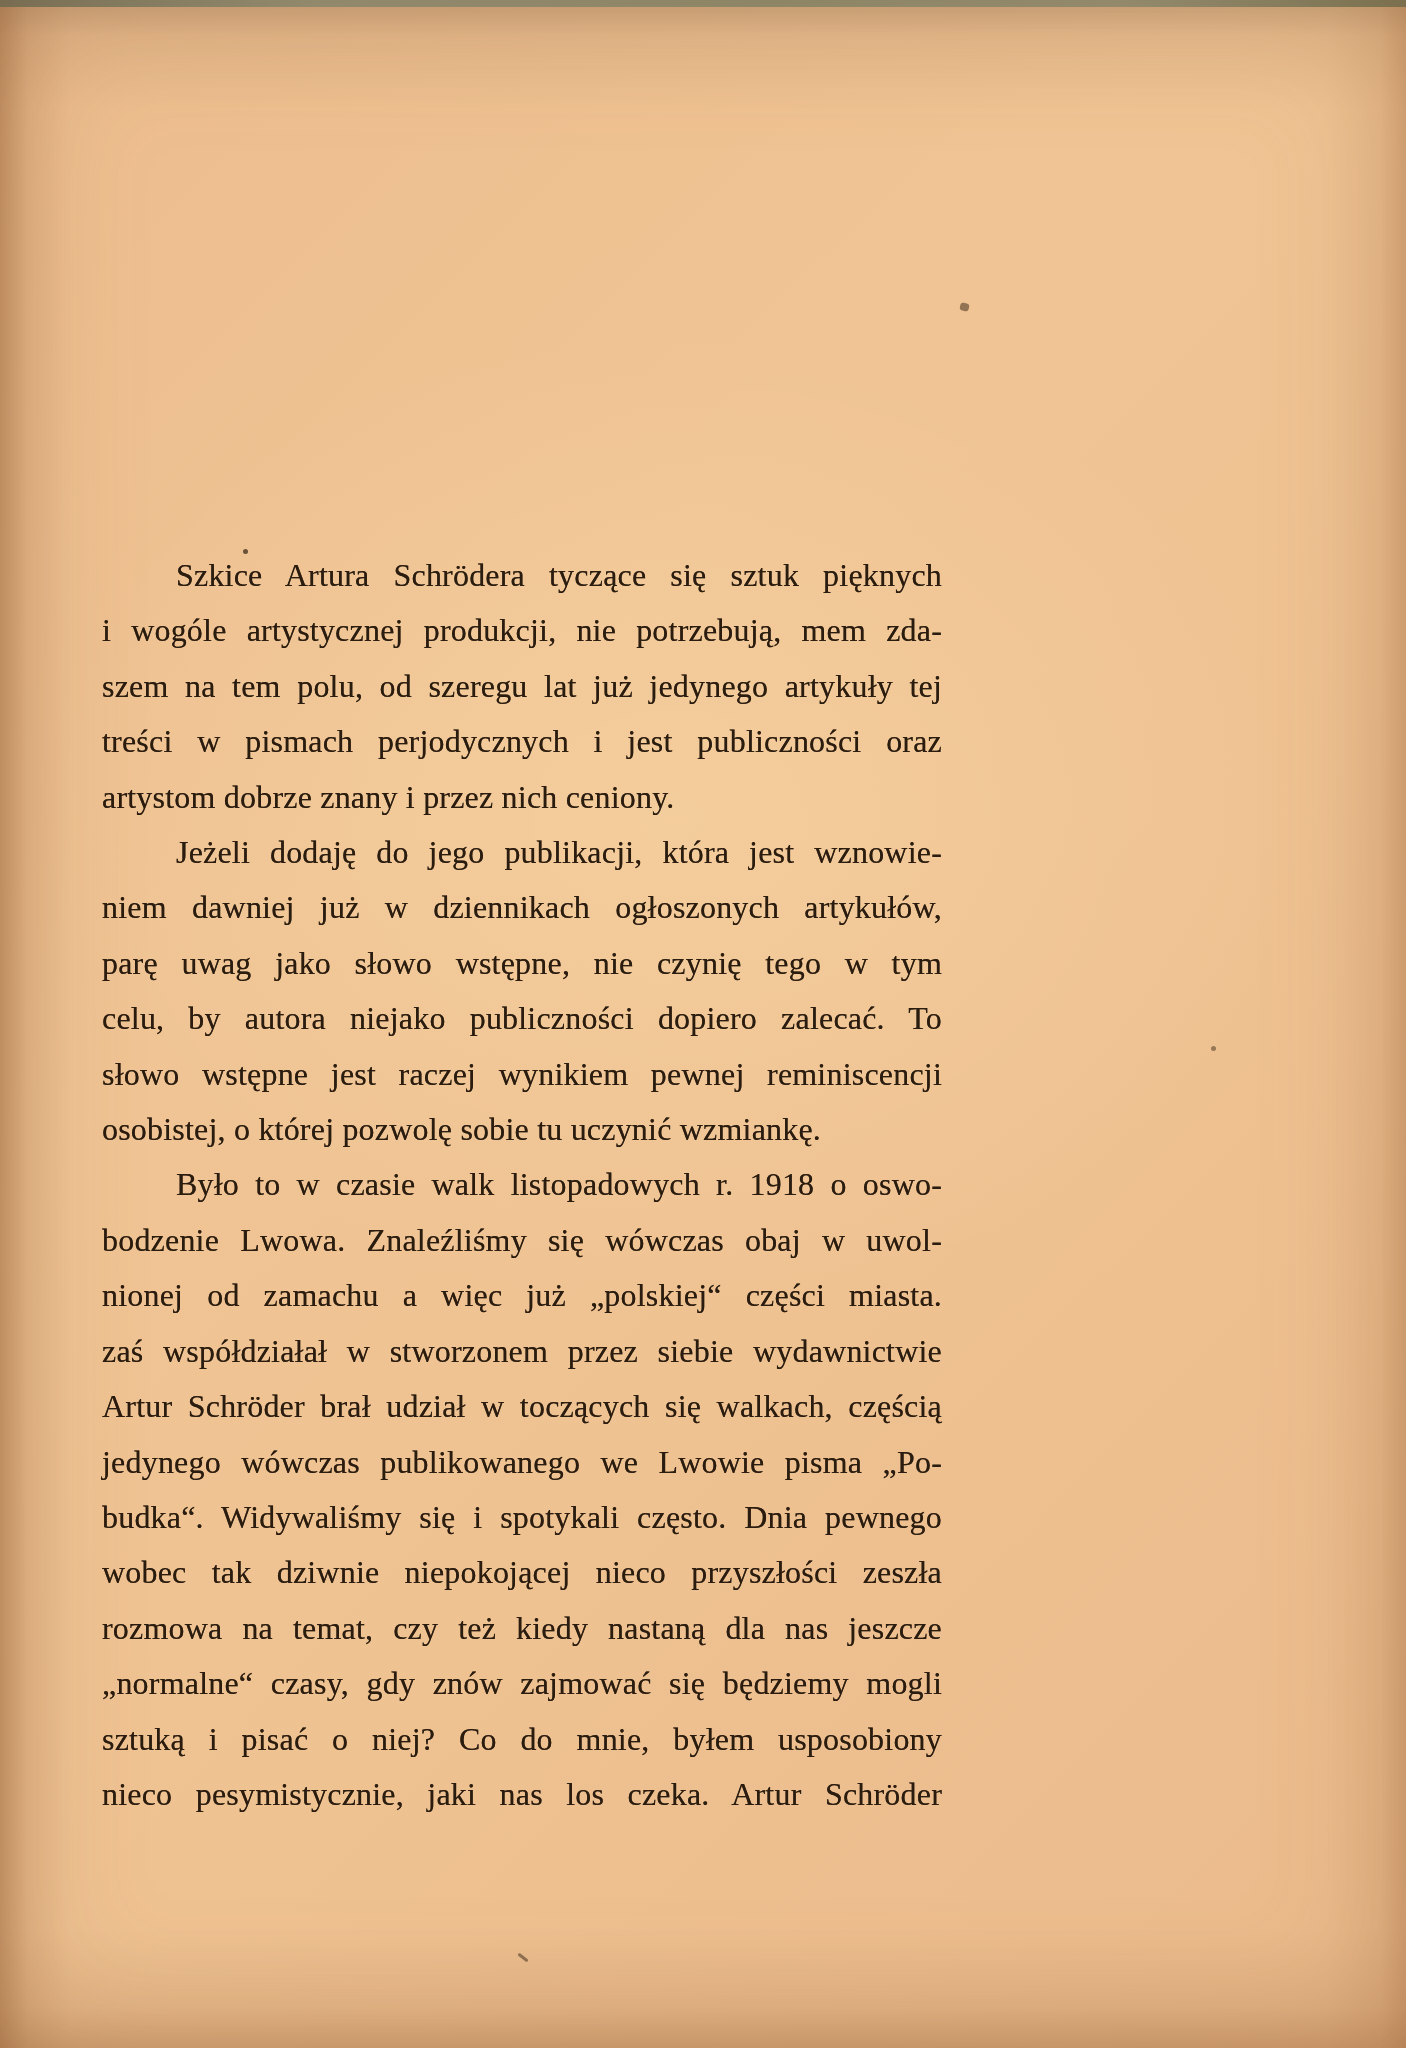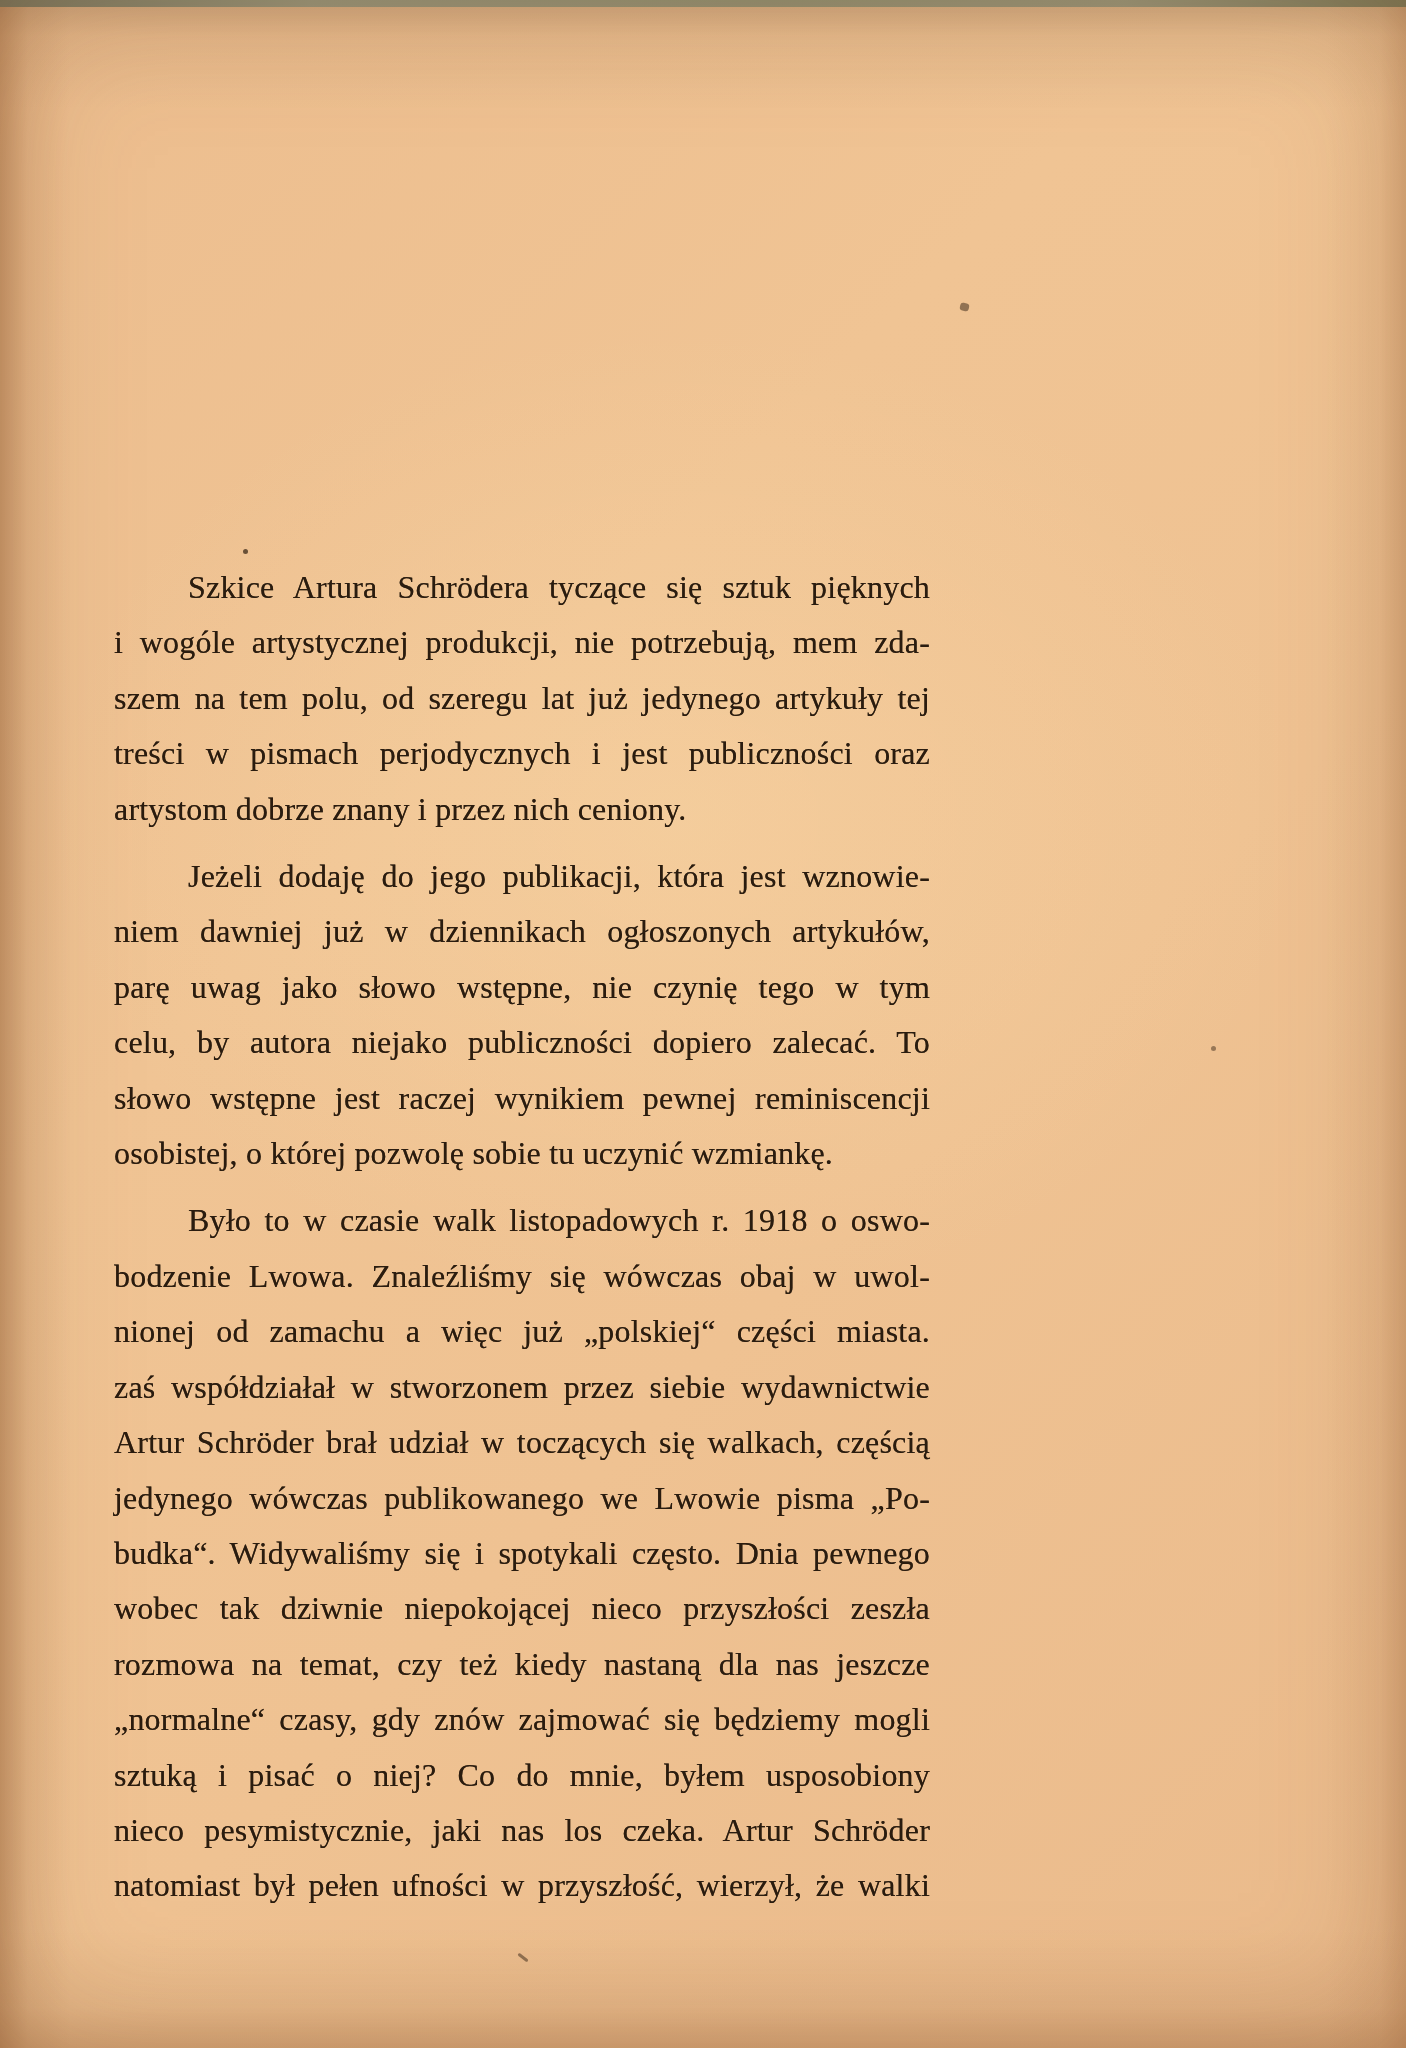--- a/index.html
+++ b/index.html
@@ -38,21 +38,21 @@
     background: linear-gradient(90deg, #6e705a 0%, #8e9077 22%, #898b6f 55%, #8f9076 80%, #717353 100%);
     opacity: 0.9;
   }
   .text-block {
     position: absolute;
     left: 102px;
     top: 548px;
     width: 840px;
   }
   .par {
-    margin: 12px;
+    margin: 0;
     padding: 0;
   }
   .line {
     font-size: 32px;
     line-height: 55.4px;
     color: #2a1c0f;
     text-align: justify;
     text-align-last: justify;
     letter-spacing: 0.2px;
     text-shadow: 0 0 0.6px rgba(42,28,15,0.75);
@@ -102,21 +102,20 @@
         <div class="line">nionej od zamachu a więc już „polskiej“ części miasta.</div>
         <div class="line">zaś współdziałał w stworzonem przez siebie wydawnictwie</div>
         <div class="line">Artur Schröder brał udział w toczących się walkach, częścią</div>
         <div class="line">jedynego wówczas publikowanego we Lwowie pisma „Po-</div>
         <div class="line">budka“. Widywaliśmy się i spotykali często. Dnia pewnego</div>
         <div class="line">wobec tak dziwnie niepokojącej nieco przyszłości zeszła</div>
         <div class="line">rozmowa na temat, czy też kiedy nastaną dla nas jeszcze</div>
         <div class="line">„normalne“ czasy, gdy znów zajmować się będziemy mogli</div>
         <div class="line">sztuką i pisać o niej? Co do mnie, byłem usposobiony</div>
         <div class="line">nieco pesymistycznie, jaki nas los czeka. Artur Schröder</div>
-        <div class="line">natomiast był pełen ufności w przyszłość, wierzył, że walki</div>
       </div>
     </div>
   <div class="speck s1"></div>
   <div class="speck s2"></div>
   <div class="speck s3"></div>
   <div class="speck s4"></div>
   <div class="vignette"></div>
 </div>
 
 </body></html>

